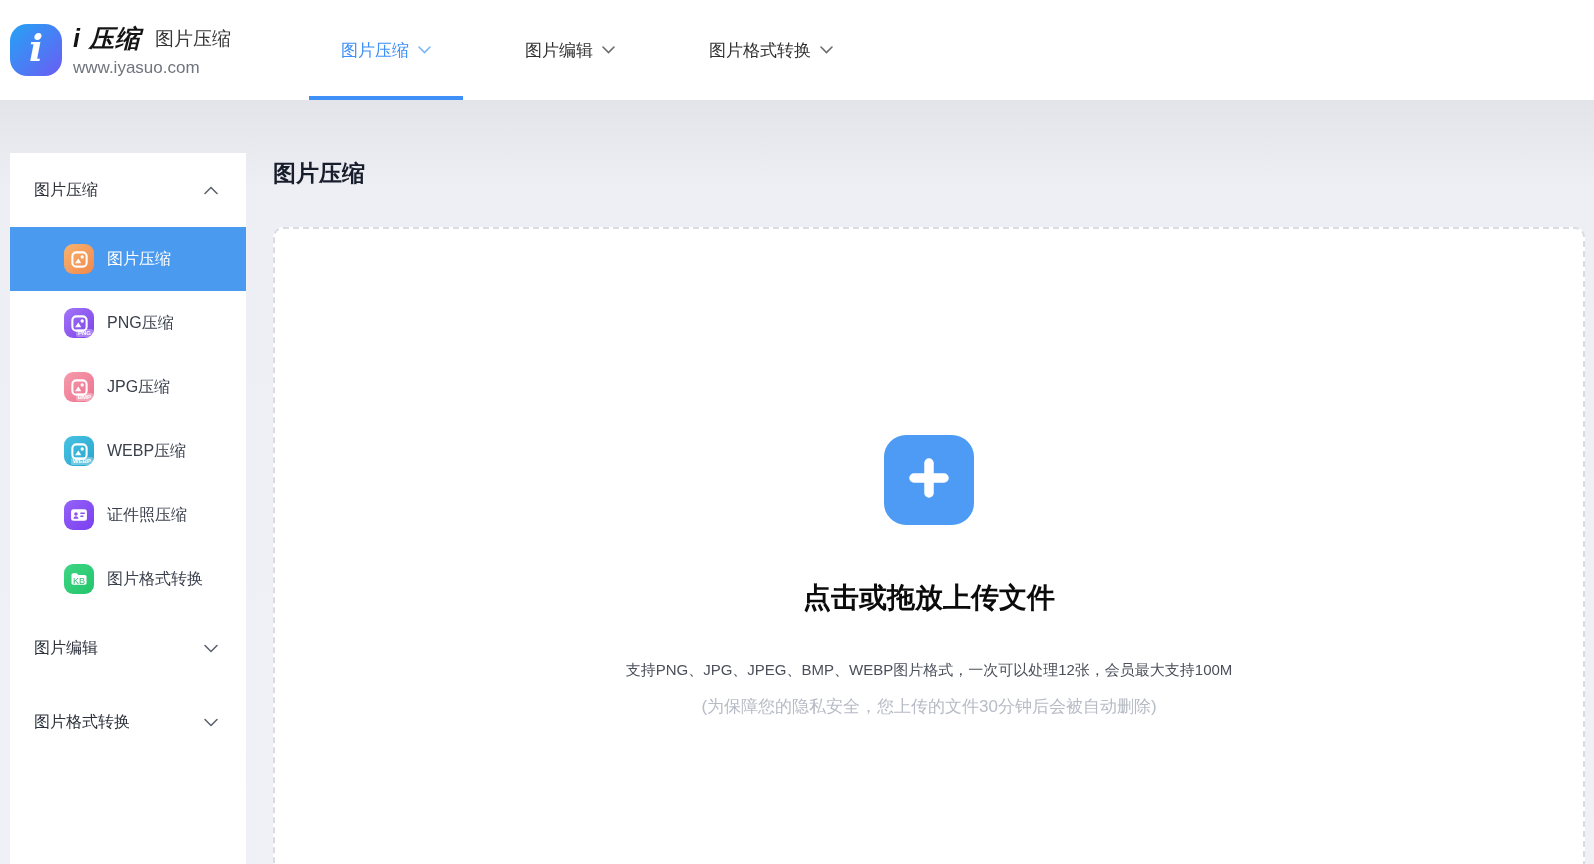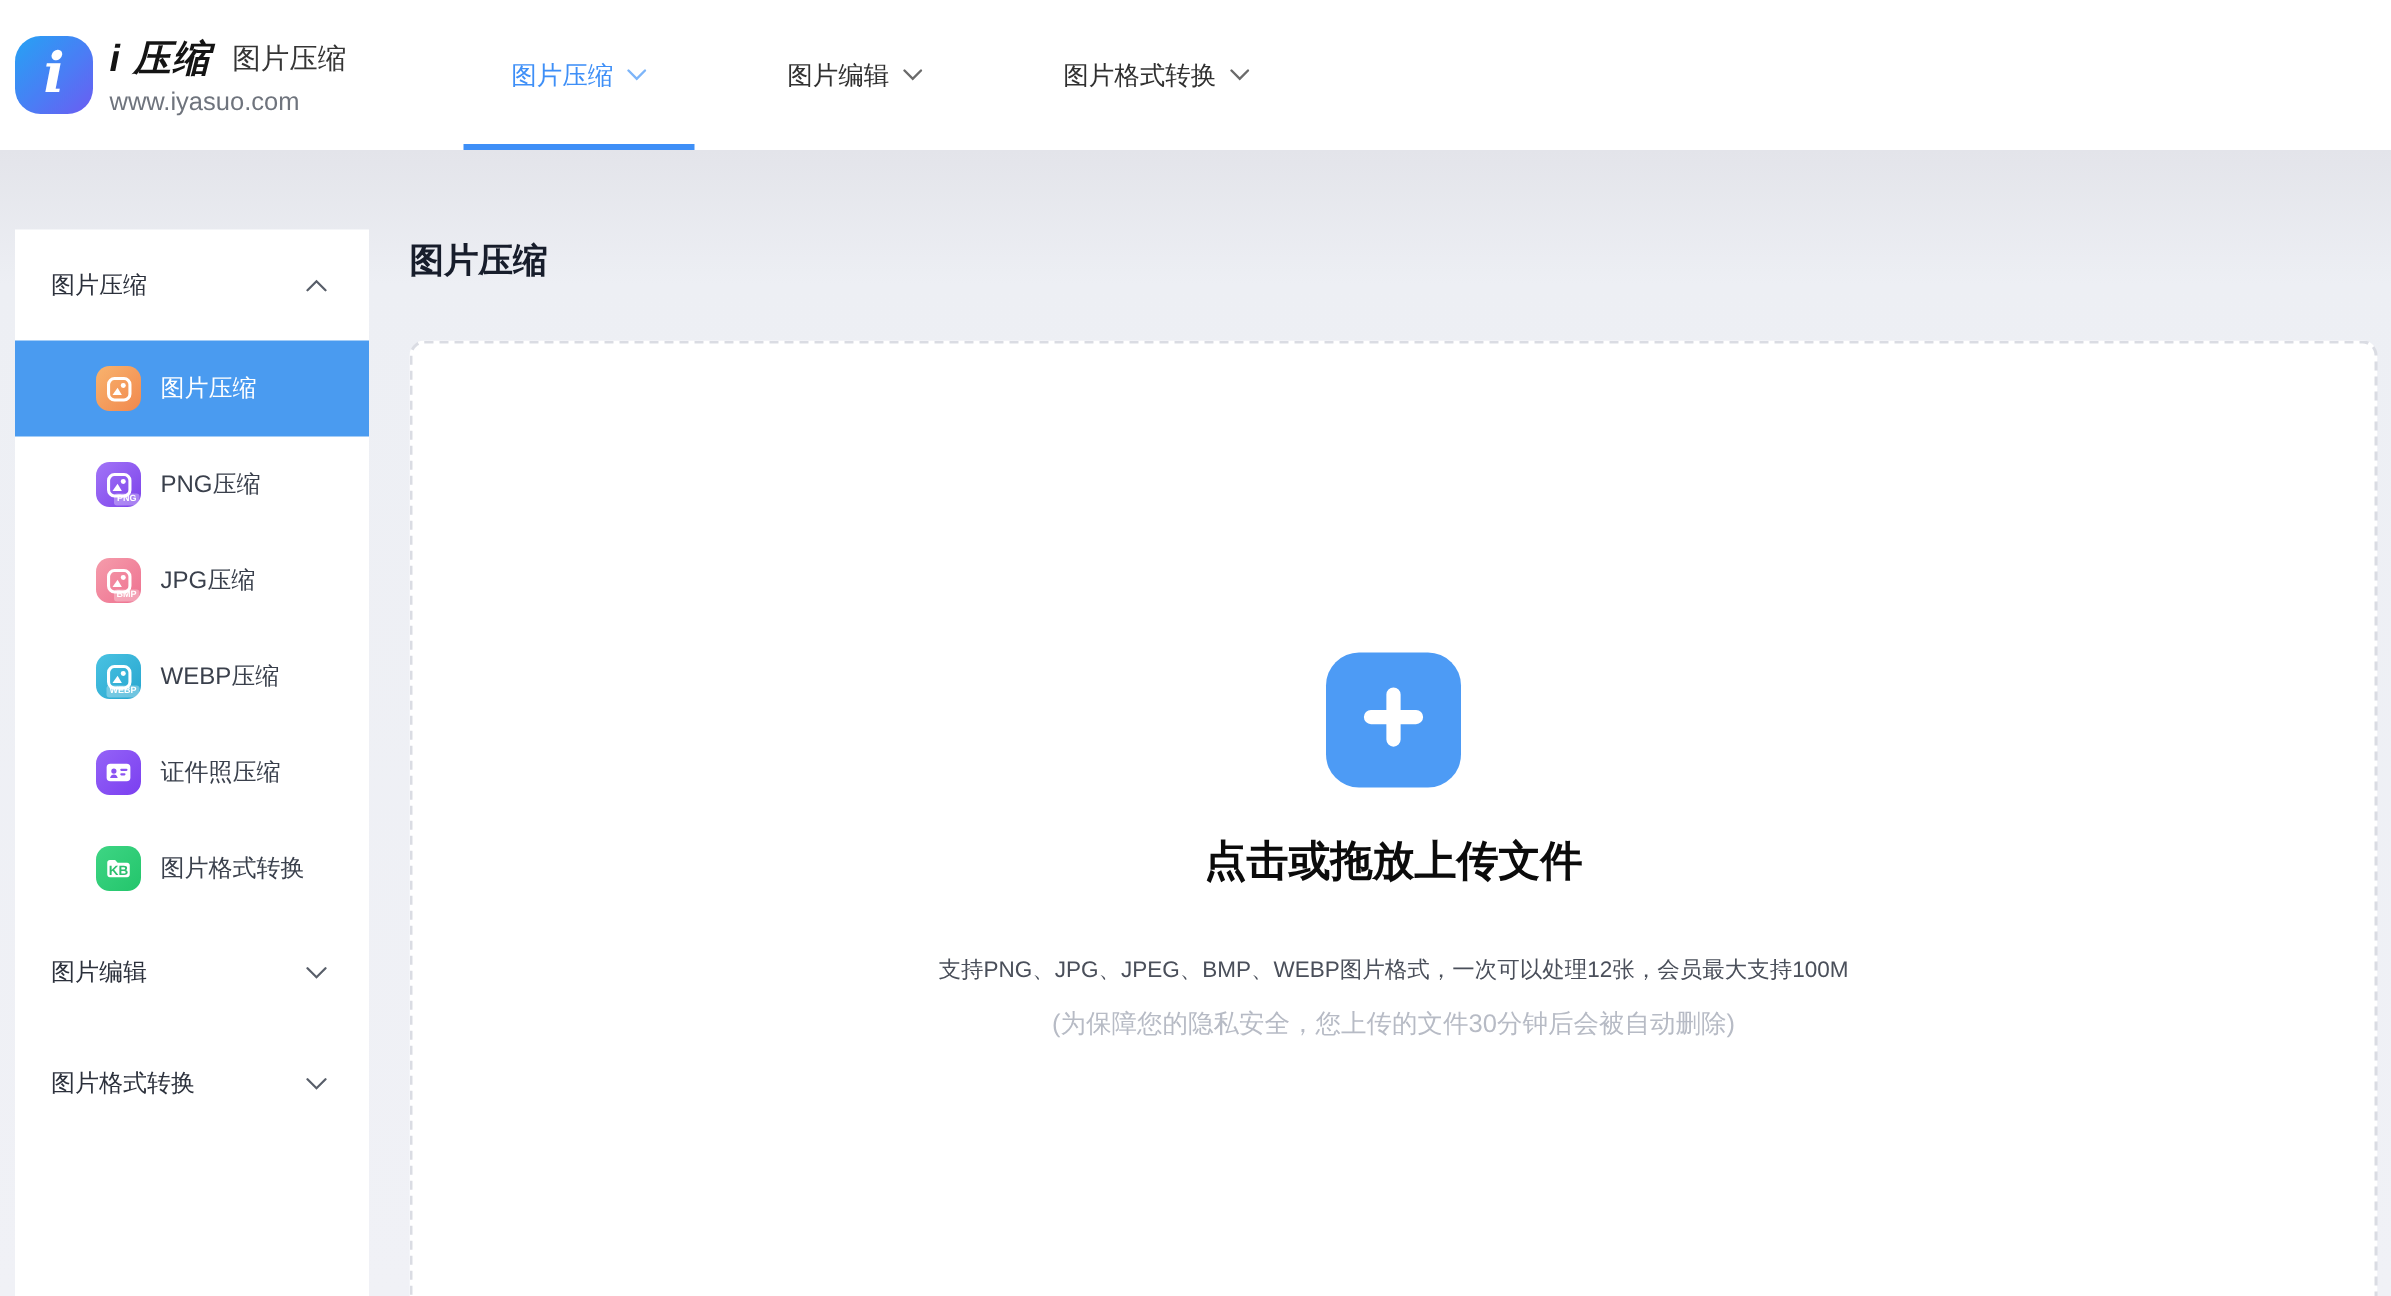--- a/index.html
+++ b/index.html
@@ -44,40 +44,40 @@
     font-size:16px; color:#2c313c; }
   .side-row { height:64px; display:flex; align-items:center; padding-left:54px;
     cursor:pointer; font-size:16px; color:#3a404c; }
   .side-row.active { background:#4a9bf0; color:#fff; }
   .tile { width:30px; height:30px; border-radius:9px; position:relative; flex:0 0 auto;
     display:flex; align-items:center; justify-content:center; }
   .tile .badge { position:absolute; right:1px; bottom:1px; font-size:6px; font-weight:bold;
     color:#fff; background:rgba(255,255,255,.32); border-radius:2px; padding:0 2px;
     line-height:8px; letter-spacing:0; }
   .tile .kb-label { position:absolute; left:50%; top:55%; transform:translate(-50%,-50%);
-    font-size:9px; font-weight:bold; color:#2bbf6e; line-height:1; }
+    font-size:9px; font-weight:normal; color:#2bbf6e; line-height:1; }
   .t-orange { background:linear-gradient(135deg,#f8b36e 0%,#f1884d 100%); }
   .t-jpg    { background:linear-gradient(135deg,#6ba7f5 0%,#8a63f0 100%); }
   .t-png    { background:linear-gradient(135deg,#a275f7 0%,#7c42ea 100%); }
   .t-bmp    { background:linear-gradient(135deg,#f59cab 0%,#ee7190 100%); }
   .t-webp   { background:linear-gradient(135deg,#49c2e2 0%,#27a6cf 100%); }
   .t-id     { background:linear-gradient(135deg,#9463f7 0%,#7b3ff0 100%); }
   .t-kb     { background:linear-gradient(135deg,#3ed584 0%,#23c56b 100%); }
   .side-label { margin-left:13px; }
 
   
   .main-title { position:absolute; left:273px; top:158px; font-size:23px;
     font-weight:bold; color:#171d2b; z-index:2; }
   .upload-panel { position:absolute; left:273px; top:227px; width:1312px; height:700px;
     background:#fff; border:2px dashed #dadce3; border-radius:10px; z-index:2;
     display:flex; flex-direction:column; align-items:center; cursor:pointer; }
   .plus-btn { margin-top:206px; width:90px; height:90px; border-radius:22px;
     background:#4d9bf5; display:flex; align-items:center; justify-content:center;
     cursor:pointer; }
-  .upload-heading { margin-top:30px; font-size:28px; font-weight:bold; color:#0b0b0b;font-family:Liberation Serif, serif; }
+  .upload-heading { margin-top:54px; font-size:28px; font-weight:bold; color:#0b0b0b;font-family:Liberation Serif, serif; }
   .formats-note { margin-top:44px; font-size:15px; color:#4a4f5a; }
   .privacy-note { margin-top:15px; font-size:17px; color:#b7bbc5; }
 </style>
 </head>
 <body>
 
 <div class="page-bg"></div>
 
 <div class="header">
   <div class="logo-wrap">

